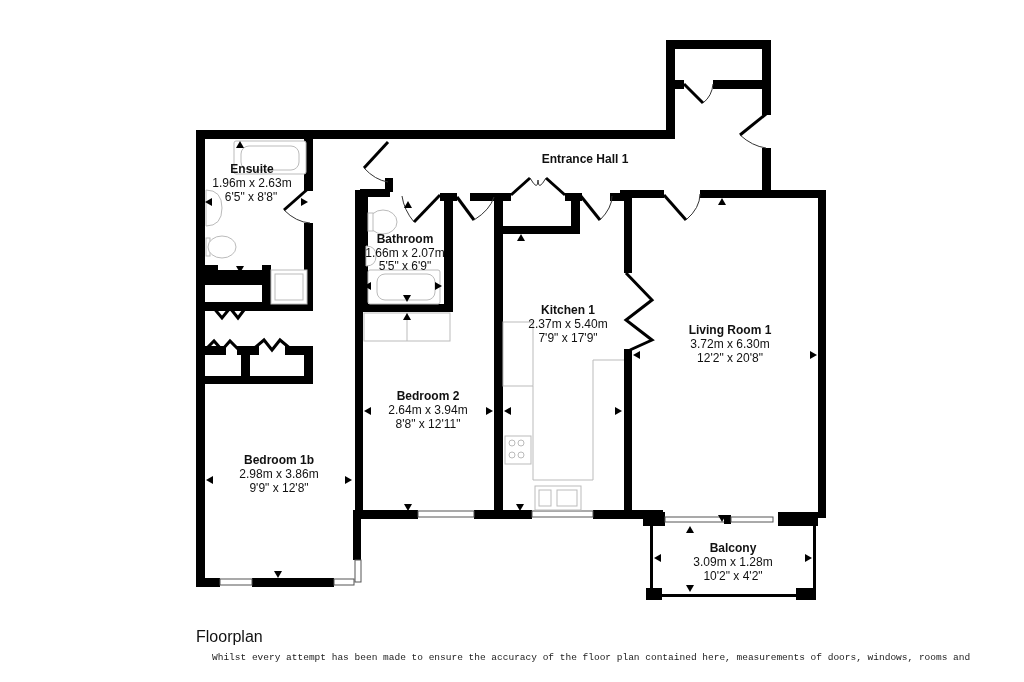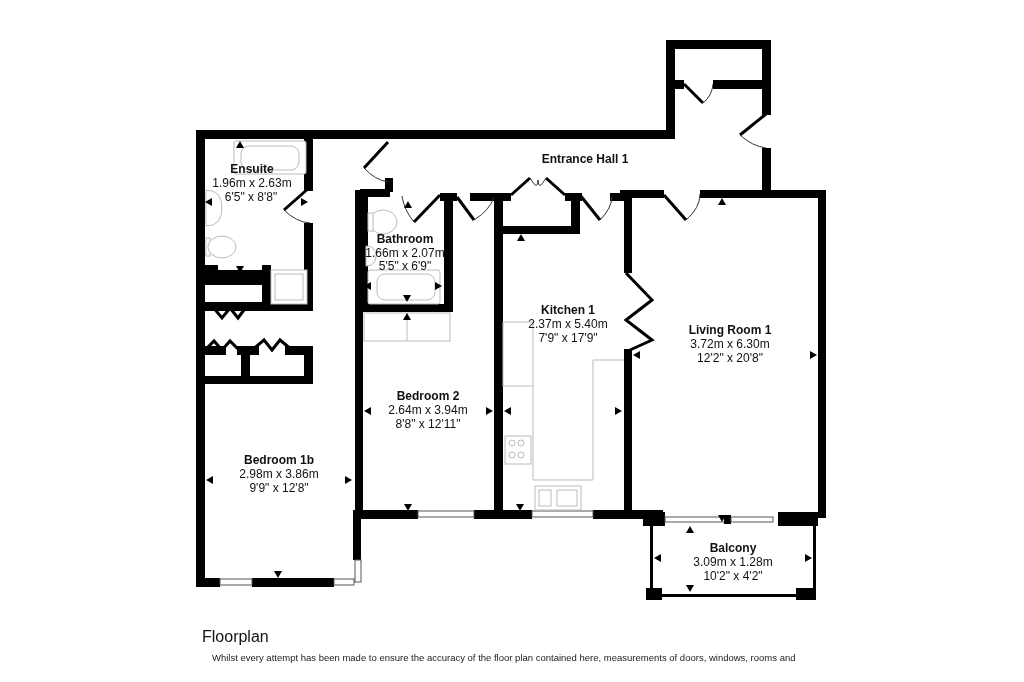--- a/index.html
+++ b/index.html
@@ -7,22 +7,22 @@
          font-family: "Liberation Sans", sans-serif; color: #111; }
   #plan { position: absolute; left: 0; top: 0; width: 1024px; height: 682px; }
   .wall { fill: #000; }
   .thin { stroke: #000; stroke-width: 3; fill: none; }
   .arc { stroke: #333; stroke-width: 1; fill: none; }
   .fixture { stroke: #bbb; stroke-width: 1; fill: #fff; }
   .window { fill: #fff; stroke: #555; stroke-width: 1; }
   .arrow { fill: #000; }
   .room-label { font-family: "Liberation Sans", sans-serif; font-size: 12px; text-anchor: middle; fill: #111; }
   .room-name { font-weight: bold; }
-  .caption { position: absolute; left: 196px; top: 628px; font-size: 16px; color: #111; margin-left: 6px; }
-  .disclaimer { position: absolute; left: 212px; top: 652px; font-size: 9.5px; color: #222; white-space: nowrap; }
+  .caption { position: absolute; left: 196px; top: 628px; font-size: 16px; color: #111; }
+  .disclaimer { position: absolute; left: 212px; top: 652px; font-size: 9.5px; color: #222; white-space: nowrap; font-family: Liberation Mono, monospace; }
   .top-text { position: absolute; left: 470px; top: -6px; font-size: 9px; color: #444; }
 </style>
 </head>
 <body>
 
 <div class="top-text">· ·</div>
 
 <svg id="plan" viewBox="0 0 1024 682" xmlns="http://www.w3.org/2000/svg">
 
   <g>

